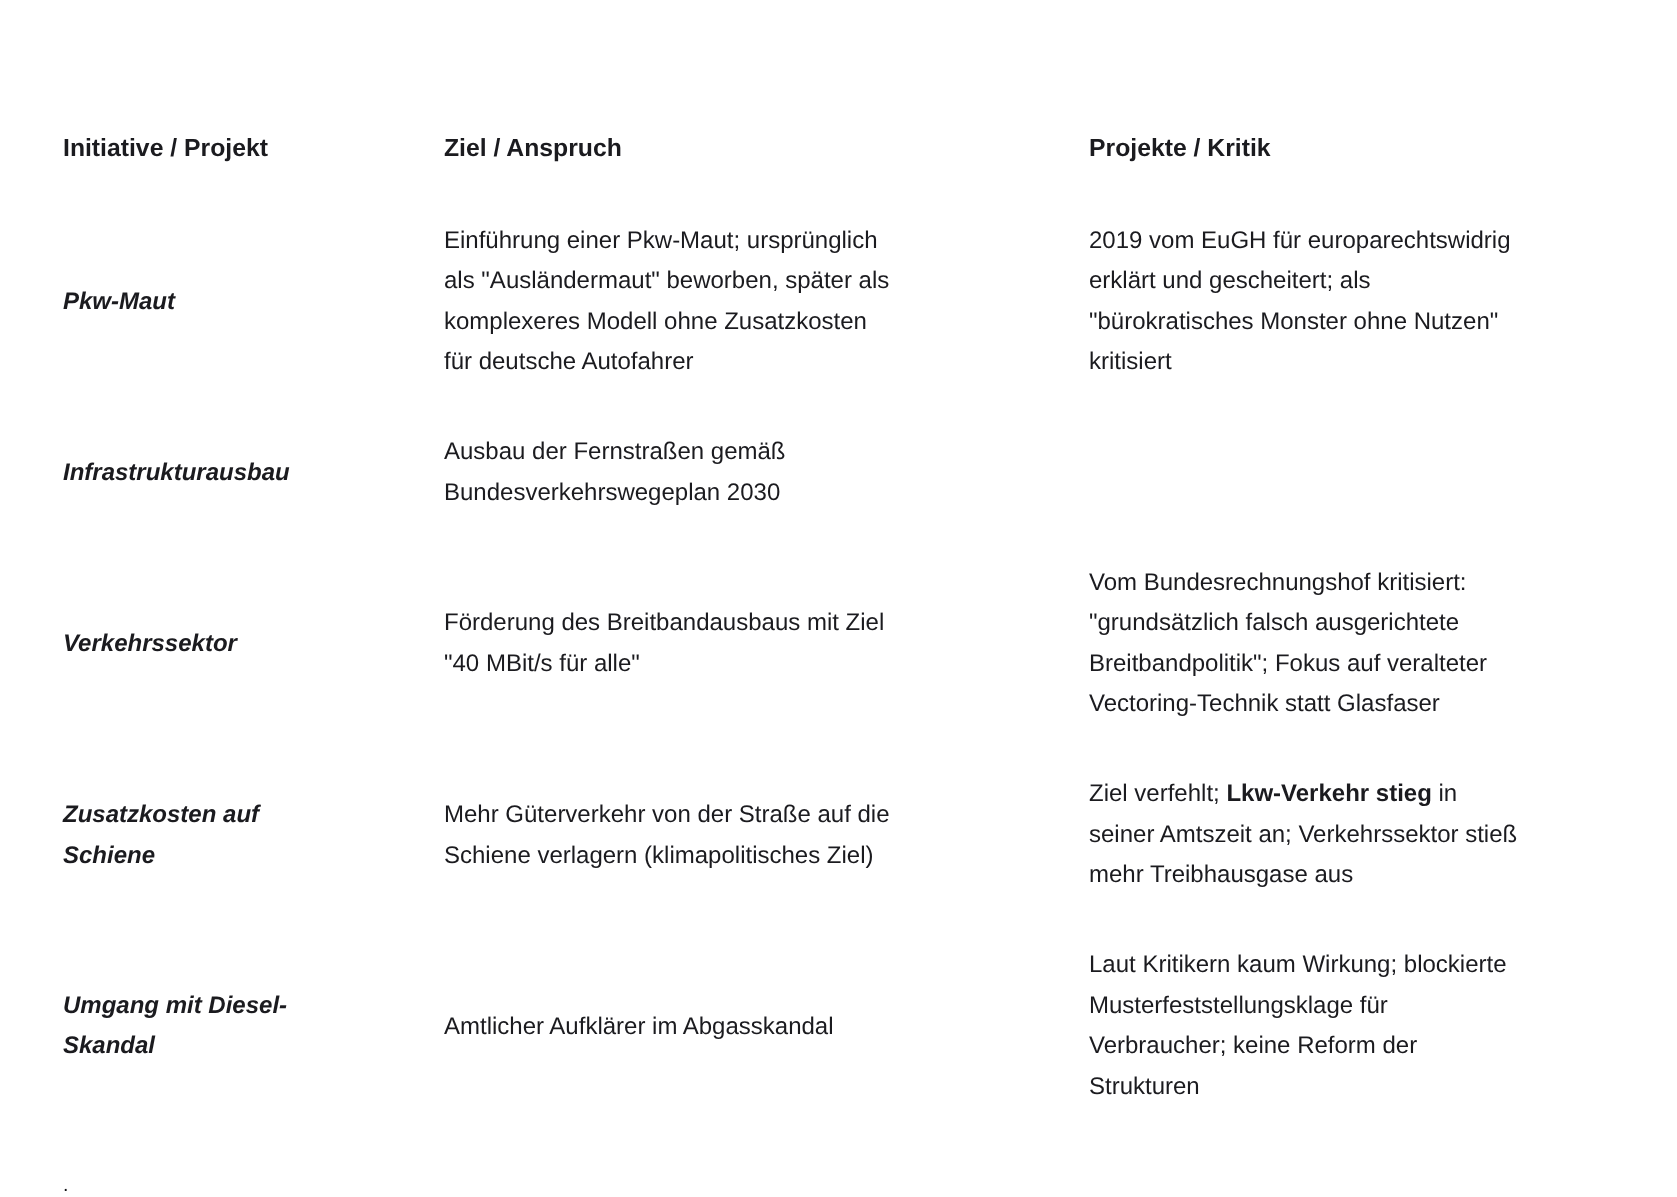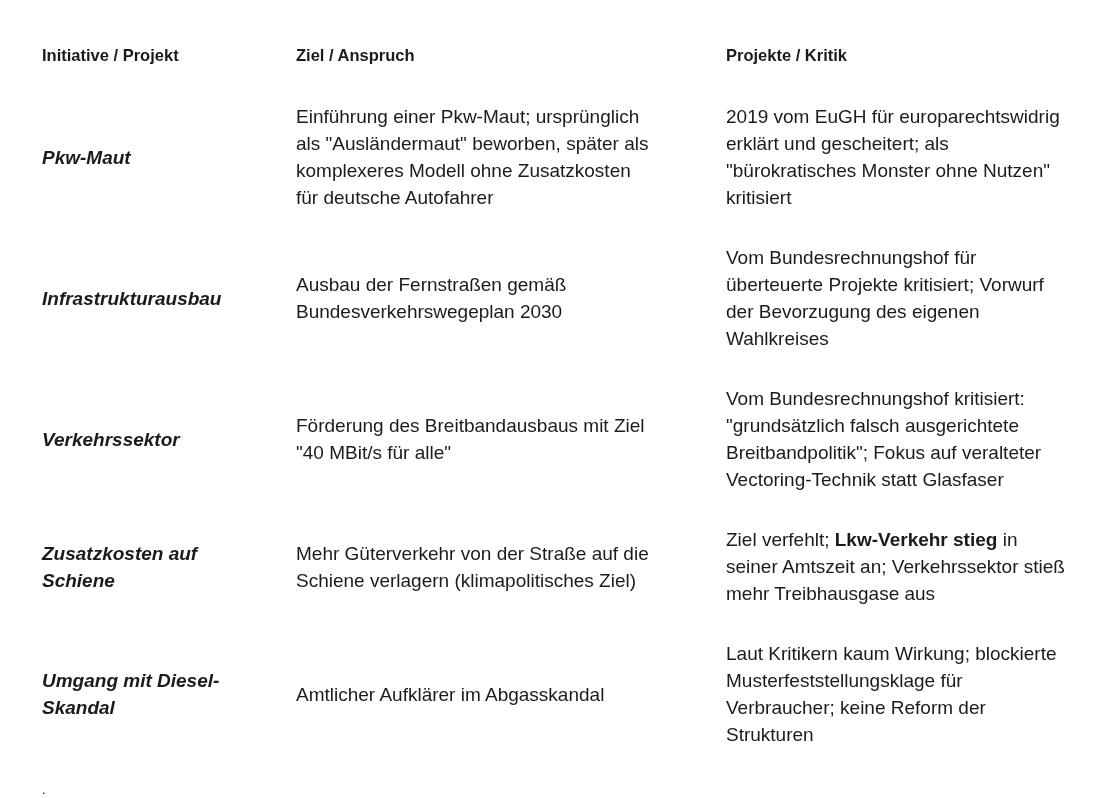--- a/index.html
+++ b/index.html
@@ -7,34 +7,34 @@
     margin: 0; padding: 0;
     width: 1118px; height: 798px;
     background: #ffffff;
     font-family: "Liberation Sans", sans-serif;
     color: #1b1b1f;
     overflow: hidden;
   }
   .page {
     position: relative;
     width: 1118px; height: 568px;
-    padding: 44px 38px 0 42px;
+    padding: 88px 38px 0 42px;
   }
   .row {
     display: grid;
     grid-template-columns: 254px 430px 354px;
     align-items: center;
     margin-bottom: 33px;
   }
   .row.thead {
     align-items: start;
     margin-bottom: 37px;
   }
   .cell {
-    font-size: 19px;
+    font-size: 16px;
     line-height: 27px;
     white-space: pre-line;
   }
   .hdr {
     font-weight: 700;
     font-size: 16.5px;
     line-height: 22px;
     white-space: normal;
   }
   .col-initiative { font-weight: 700; font-style: italic; }
@@ -68,24 +68,20 @@
     <div class="cell">2019 vom EuGH für europarechtswidrig
 erklärt und gescheitert; als
 "bürokratisches Monster ohne Nutzen"
 kritisiert</div>
   </div>
 
   <div class="row">
     <div class="cell col-initiative">Infrastrukturausbau</div>
     <div class="cell">Ausbau der Fernstraßen gemäß
 Bundesverkehrswegeplan 2030</div>
-    <div class="cell">Vom Bundesrechnungshof für
-überteuerte Projekte kritisiert; Vorwurf
-der Bevorzugung des eigenen
-Wahlkreises</div>
   </div>
 
   <div class="row">
     <div class="cell col-initiative">Verkehrssektor</div>
     <div class="cell">Förderung des Breitbandausbaus mit Ziel
 "40 MBit/s für alle"</div>
     <div class="cell">Vom Bundesrechnungshof kritisiert:
 "grundsätzlich falsch ausgerichtete
 Breitbandpolitik"; Fokus auf veralteter
 Vectoring-Technik statt Glasfaser</div>

